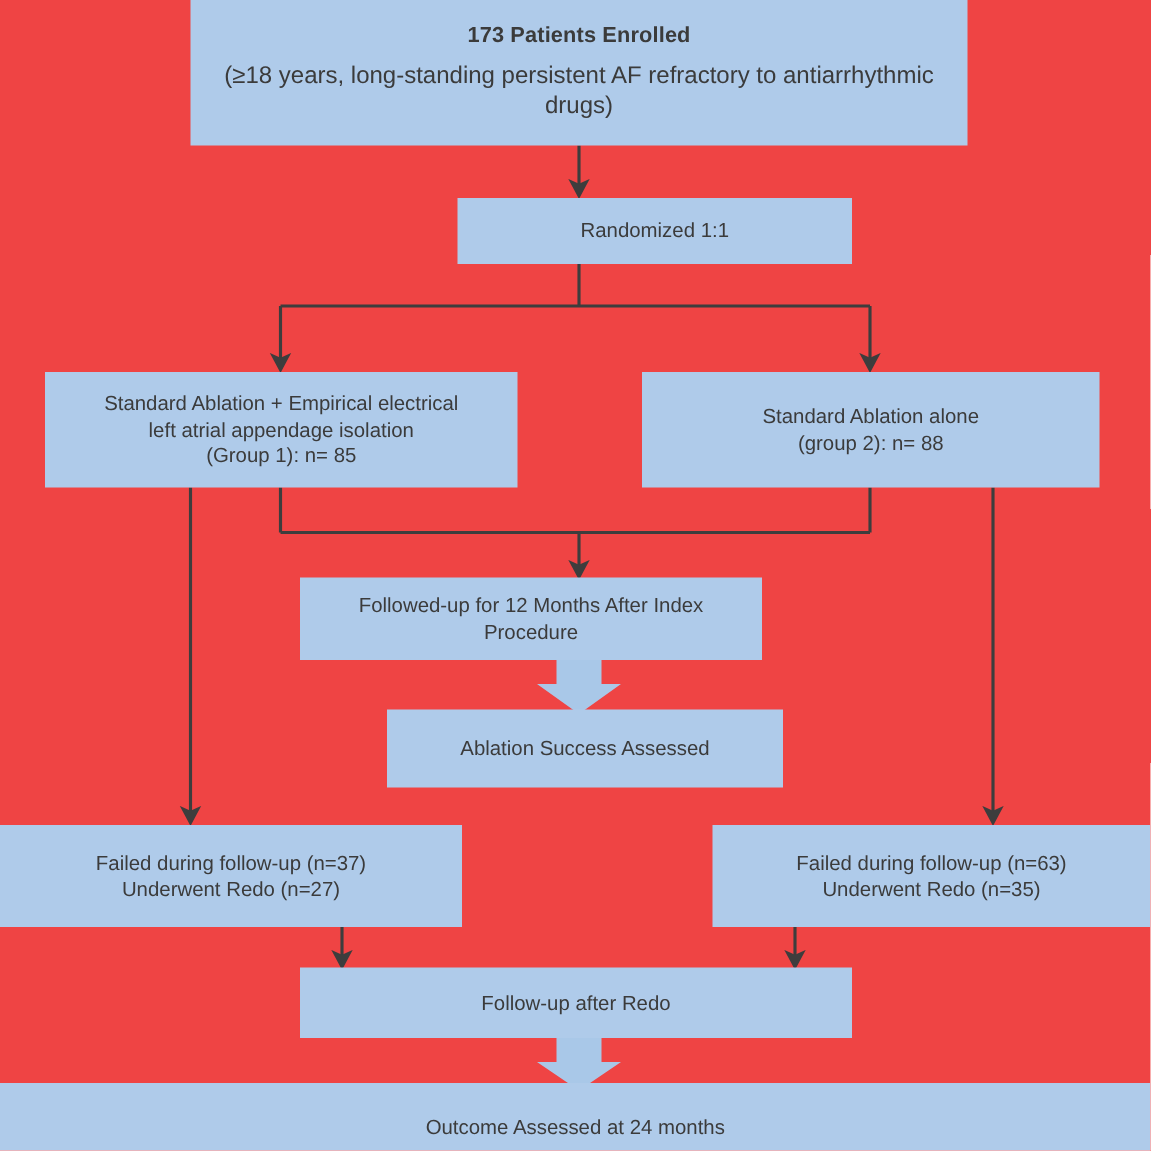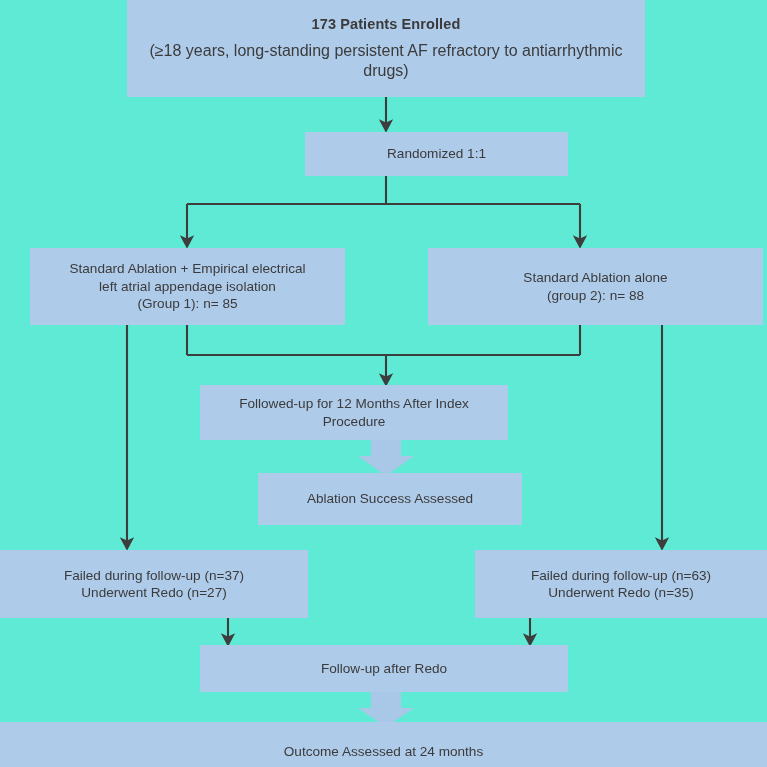--- a/index.html
+++ b/index.html
@@ -4,21 +4,21 @@
 <style>
   html, body {
     margin: 0;
     padding: 0;
     background: #ffffff;
   }
   #flow {
     position: relative;
     width: 767px;
     height: 767px;
-    background: #5eead4;
+    background: #ef4444;
     overflow: hidden;
     font-family: "Liberation Sans", sans-serif;
     color: #3b3b3b;
   }
   #svg-connectors {
     position: absolute;
     left: 0;
     top: 0;
     width: 767px;
     height: 767px;
@@ -50,21 +50,21 @@
   .box .ln {
     font-size: 13.6px;
     padding: 0 10px;
     white-space: pre-line;
   }
 
   
   #box-enrolled      { left:127px; top:0px;   width:518px; height:97px; }
   #box-randomized    { left:260px; top:132px; width:263px; height:44px;margin-left:45px; }
   #box-group1        { left:30px;  top:248px; width:315px; height:77px; }
-  #box-group2        { left:428px; top:248px; width:335px; height:77px; }
+  #box-group2        { left:428px; top:248px; width:305px; height:77px; }
   #box-followup12    { left:200px; top:385px; width:308px; height:55px; }
   #box-success       { left:258px; top:473px; width:264px; height:52px; }
   #box-failed-left   { left:0px;   top:550px; width:308px; height:68px; }
   #box-failed-right  { left:475px; top:550px; width:292px; height:68px; }
   #box-redo-followup { left:200px; top:645px; width:368px; height:47px; }
   #box-outcome       { left:0px;   top:722px; width:767px; height:60px; }
 </style>
 </head>
 <body>
 

